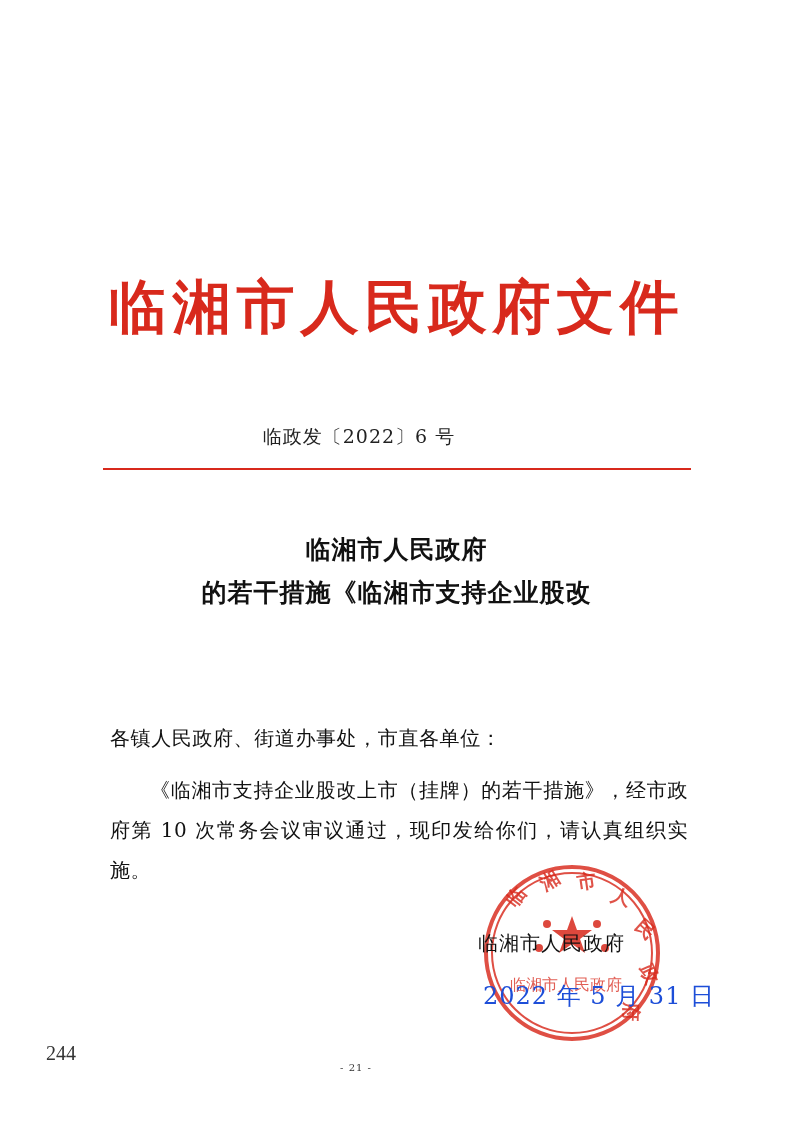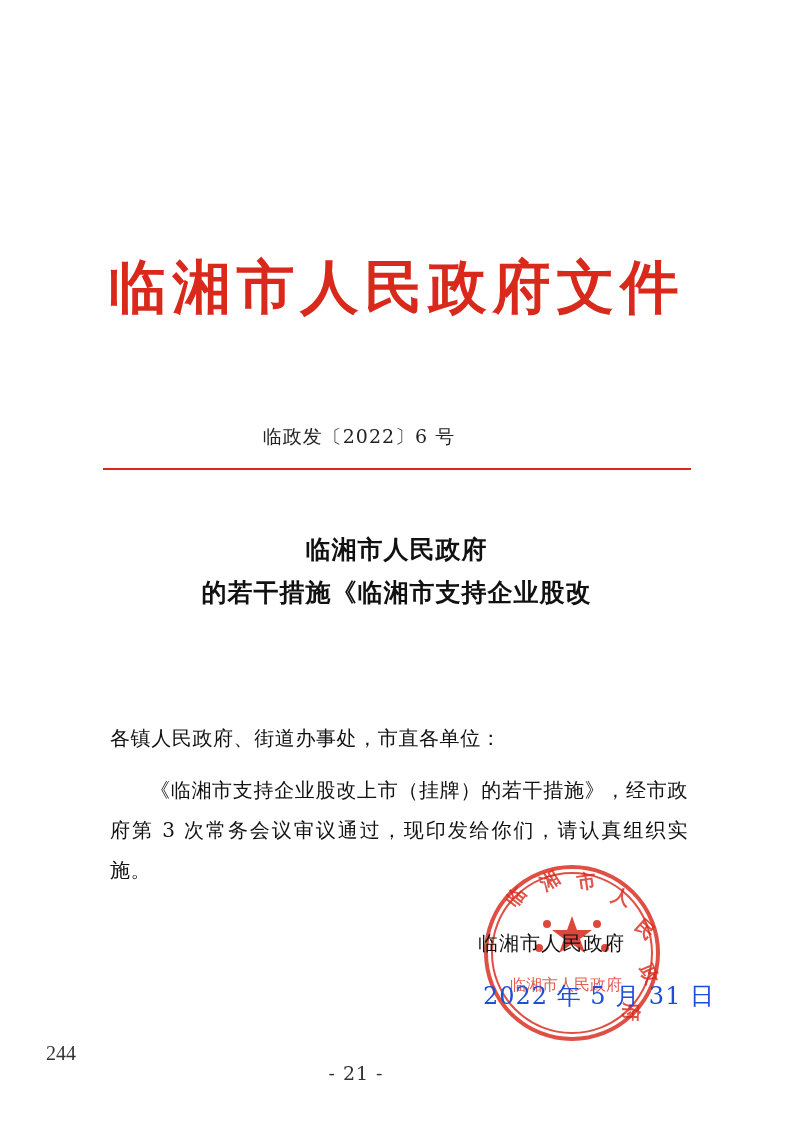--- a/index.html
+++ b/index.html
@@ -30,20 +30,21 @@
     text-align: center;
   }
   .masthead-title {
     font-family: "DejaVu Serif", "Liberation Serif", serif;
     font-size: 58px;
     font-weight: 700;
     color: #d8291c;
     letter-spacing: 6px;
     line-height: 1.12;
     white-space: nowrap;
+    margin-top: 20px;
   }
 
   
   .doc-number {
     position: absolute;
     top: 424px;
     left: 0;
     width: 718px;
     text-align: center;
     font-size: 19px;
@@ -146,21 +147,21 @@
     font-family: Liberation Serif, serif;
     font-size: 20px;
     color: #333;
   }
   .page-footer {
     position: absolute;
     top: 1062px;
     left: 0;
     width: 712px;
     text-align: center;
-    font-size: 19px;
+    font-size: 10px;
     color: #333;
     letter-spacing: 1px;
   }
 </style>
 </head>
 <body>
 
 <div class="page">
 
   <div class="masthead">
@@ -171,21 +172,21 @@
 
   <div class="red-rule"></div>
 
   <div class="doc-heading">
     <span class="line">临湘市人民政府</span>
     <span class="line">的若干措施《临湘市支持企业股改</span>
   </div>
 
   <div class="body-text">
     <p>各镇人民政府、街道办事处，市直各单位：</p>
-    <p class="indent">《临湘市支持企业股改上市（挂牌）的若干措施》，经市政府第 3 次常务会议审议通过，现印发给你们，请认真组织实施。</p>
+    <p class="indent">《临湘市支持企业股改上市（挂牌）的若干措施》，经市政府第 10 次常务会议审议通过，现印发给你们，请认真组织实施。</p>
   </div>
 
   <div class="seal">
     <svg width="190" height="190" viewBox="0 0 190 190" aria-hidden="true">
       <g fill="none" stroke="#d8291c" stroke-width="4" opacity="0.82">
         <circle cx="95" cy="95" r="86"></circle>
         <circle cx="95" cy="95" r="80" stroke-width="2"></circle>
       </g>
       <g fill="#d8291c" opacity="0.85">
         <polygon points="95,58 100,72 115,72 103,81 108,95 95,86 82,95 87,81 75,72 90,72"></polygon>

